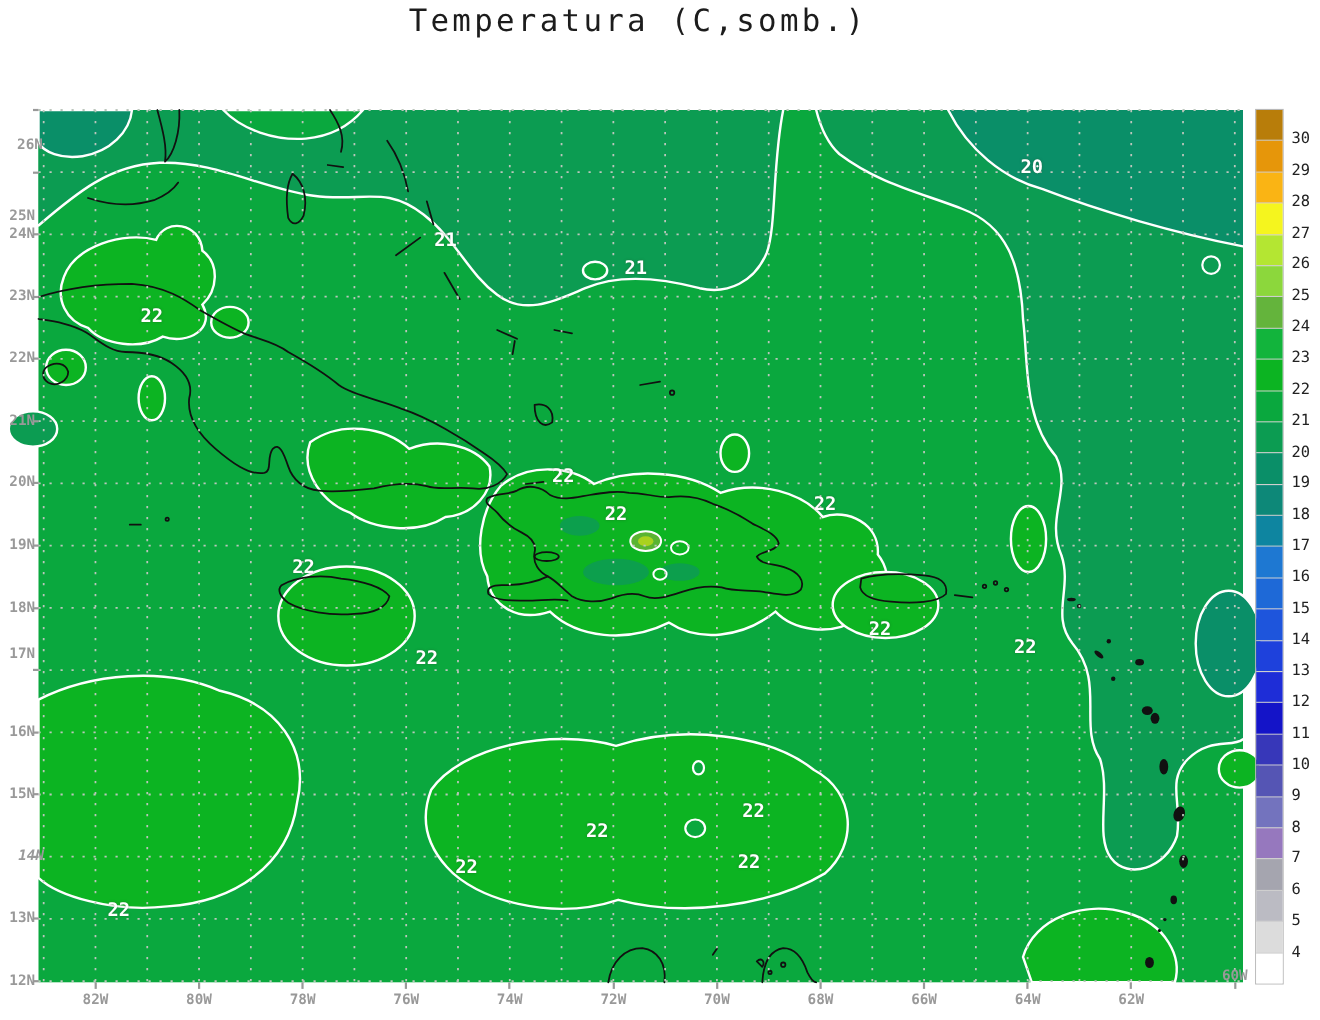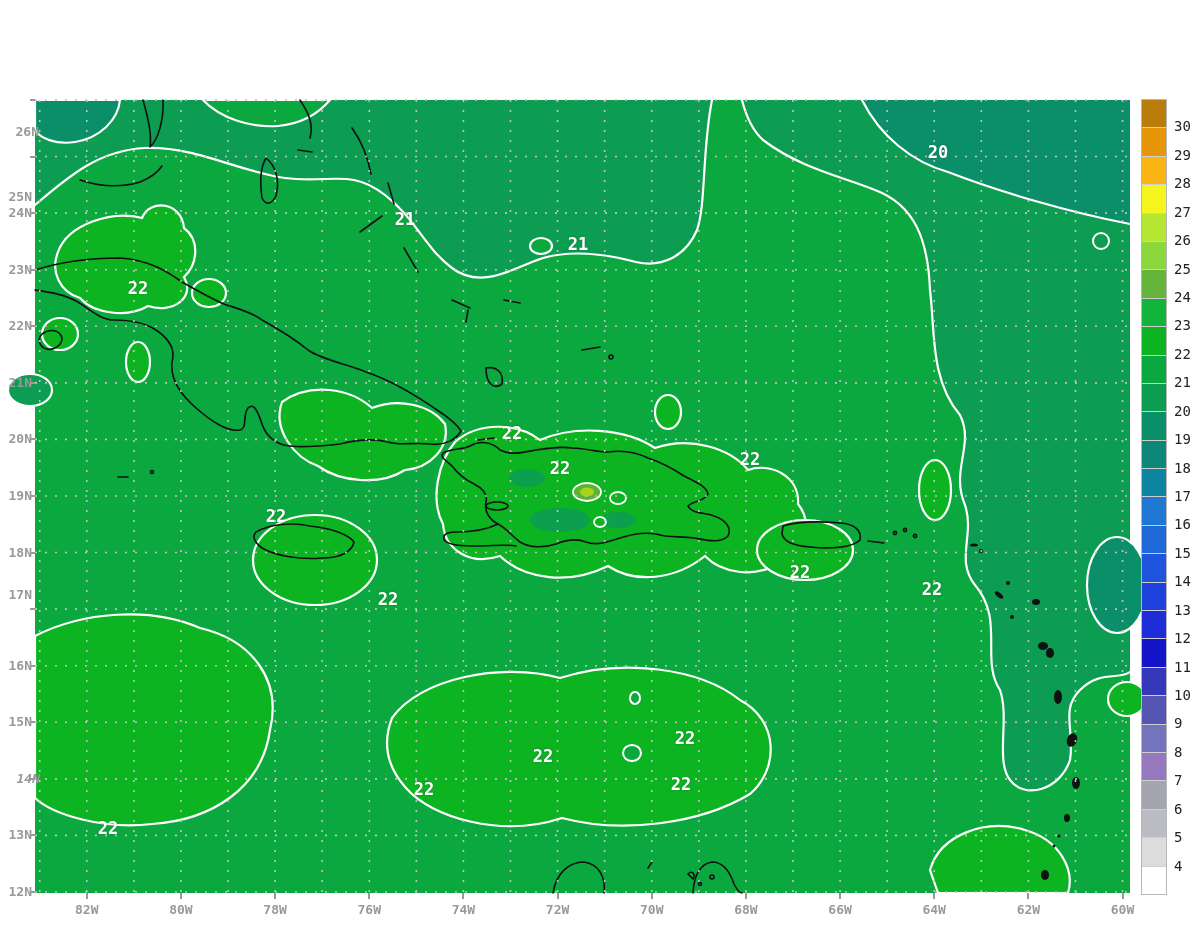--- a/index.html
+++ b/index.html
@@ -28,20 +28,21 @@
           justify-content:center;font-size:15px;white-space:pre;}
   .credit .sis{color:#2936d6;}
   .credit .pi{color:#5b3bd6;font-size:17px;line-height:15px;}
   .credit .rest{color:#333;}
 </style>
 </head>
 <body>
 
 <div class="page">
 
+  <div class="title">Temperatura (C,somb.)</div>
 
   <svg class="mapcanvas" width="1200" height="927">
 
     <g id="field">
       <rect x="35" y="100" width="1095" height="793" fill="#0aa83e"></rect>
 
       <path fill="#0c9c52" d="M35,205 C70,175 100,150 145,148 C195,146 240,172 285,178 C330,184 350,168 385,195 C415,218 425,248 452,268 C478,288 508,272 532,262 C560,250 598,252 636,262 C662,268 686,256 697,230 C706,205 702,150 712,100 L35,100 Z"></path>
 
       <path fill="#0c9c52" d="M742,100 C745,112 750,128 763,140 C800,168 840,176 875,190 C915,205 928,240 930,290 C935,330 930,380 960,415 C975,445 950,470 965,505 C975,535 955,560 975,585 C1005,620 980,660 1000,690 C1010,720 995,760 1010,780 C1025,800 1060,790 1070,760 C1075,730 1060,710 1080,690 C1100,670 1120,680 1130,672 L1130,100 Z"></path>
 
@@ -244,21 +245,21 @@
       <span class="lon-label" style="left: 629.748px; top: 902px;">70W</span>
       <span class="lon-tick" style="left: 650.748px; top: 893px;"></span>
       <span class="lon-label" style="left: 723.908px; top: 902px;">68W</span>
       <span class="lon-tick" style="left: 744.908px; top: 893px;"></span>
       <span class="lon-label" style="left: 818.068px; top: 902px;">66W</span>
       <span class="lon-tick" style="left: 839.068px; top: 893px;"></span>
       <span class="lon-label" style="left: 912.228px; top: 902px;">64W</span>
       <span class="lon-tick" style="left: 933.228px; top: 893px;"></span>
       <span class="lon-label" style="left: 1006.39px; top: 902px;">62W</span>
       <span class="lon-tick" style="left: 1027.39px; top: 893px;"></span>
-      <span class="lon-label" style="left: 1100.55px; top: 902px;">60W</span>
+      <span class="lon-label" style="left: 1100.55px; top: 880px;">60W</span>
       <span class="lon-tick" style="left: 1121.55px; top: 893px;"></span>
     </div>
   <div id="contour-label-layer">
       <span class="clabel" style="left: 938px; top: 152px;">20</span>
       <span class="clabel" style="left: 405px; top: 219px;">21</span>
       <span class="clabel" style="left: 578px; top: 244px;">21</span>
       <span class="clabel" style="left: 138px; top: 288px;">22</span>
       <span class="clabel" style="left: 512px; top: 433px;">22</span>
       <span class="clabel" style="left: 560px; top: 468px;">22</span>
       <span class="clabel" style="left: 750px; top: 459px;">22</span>

